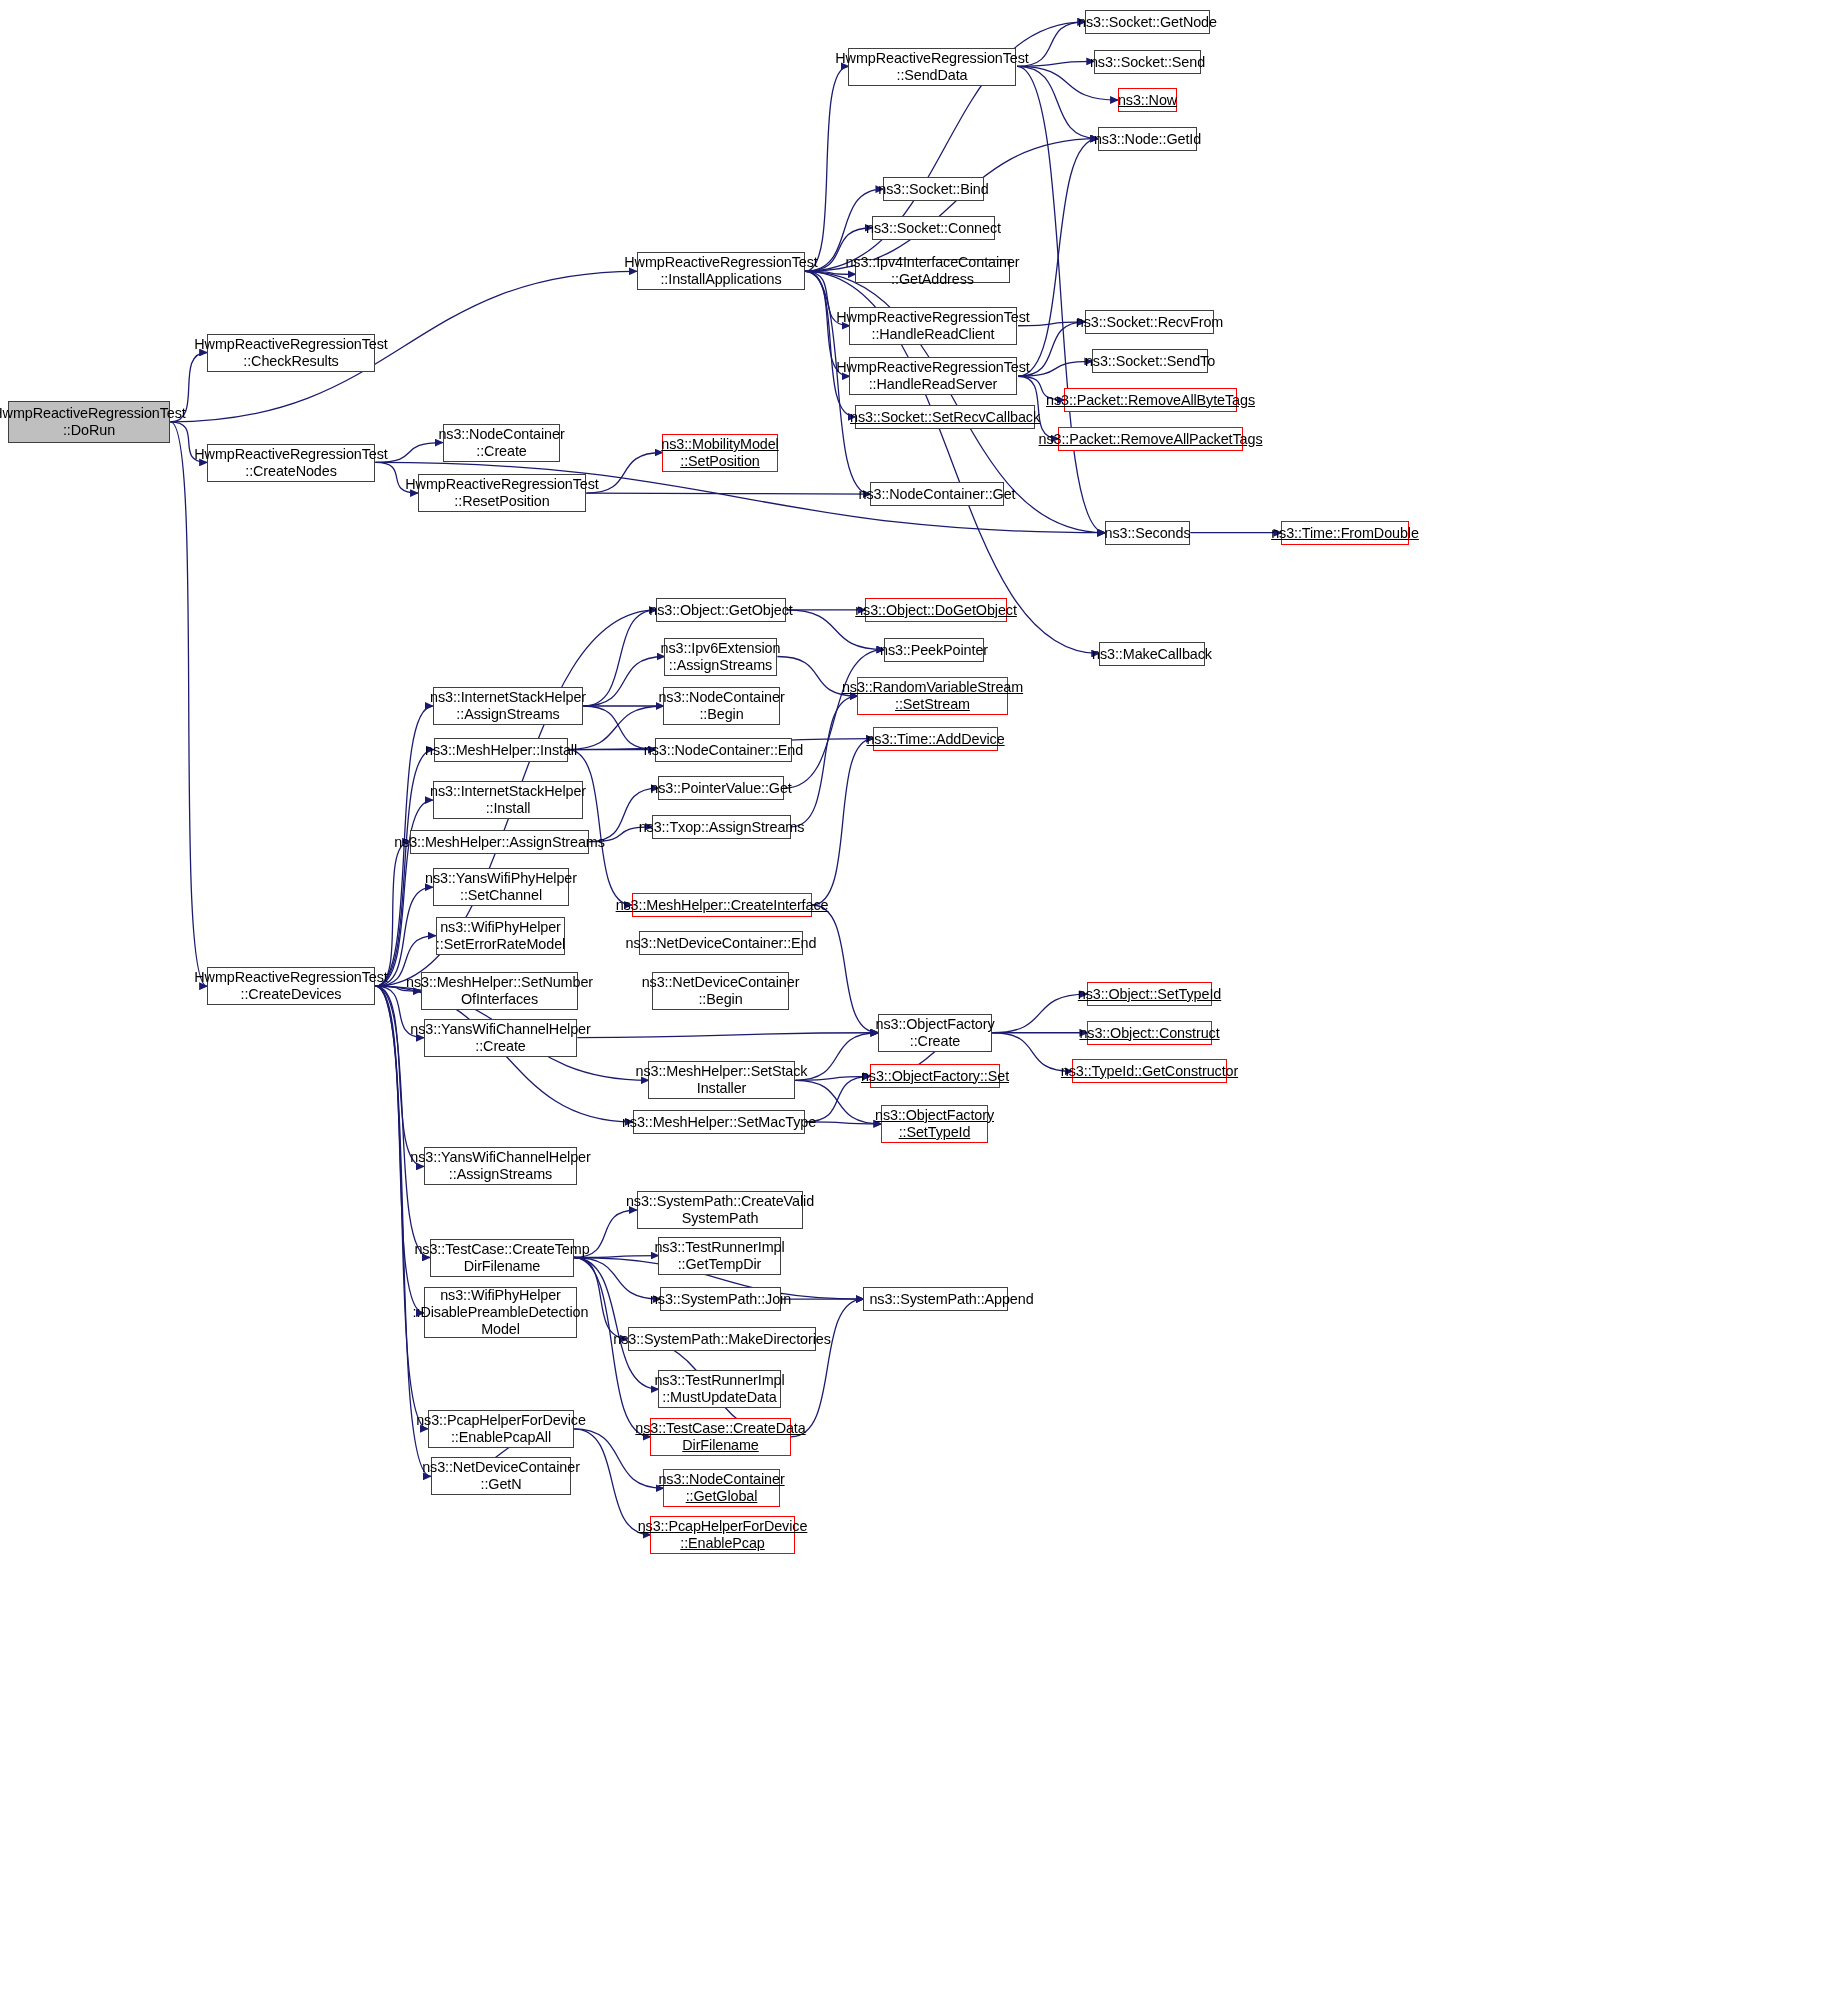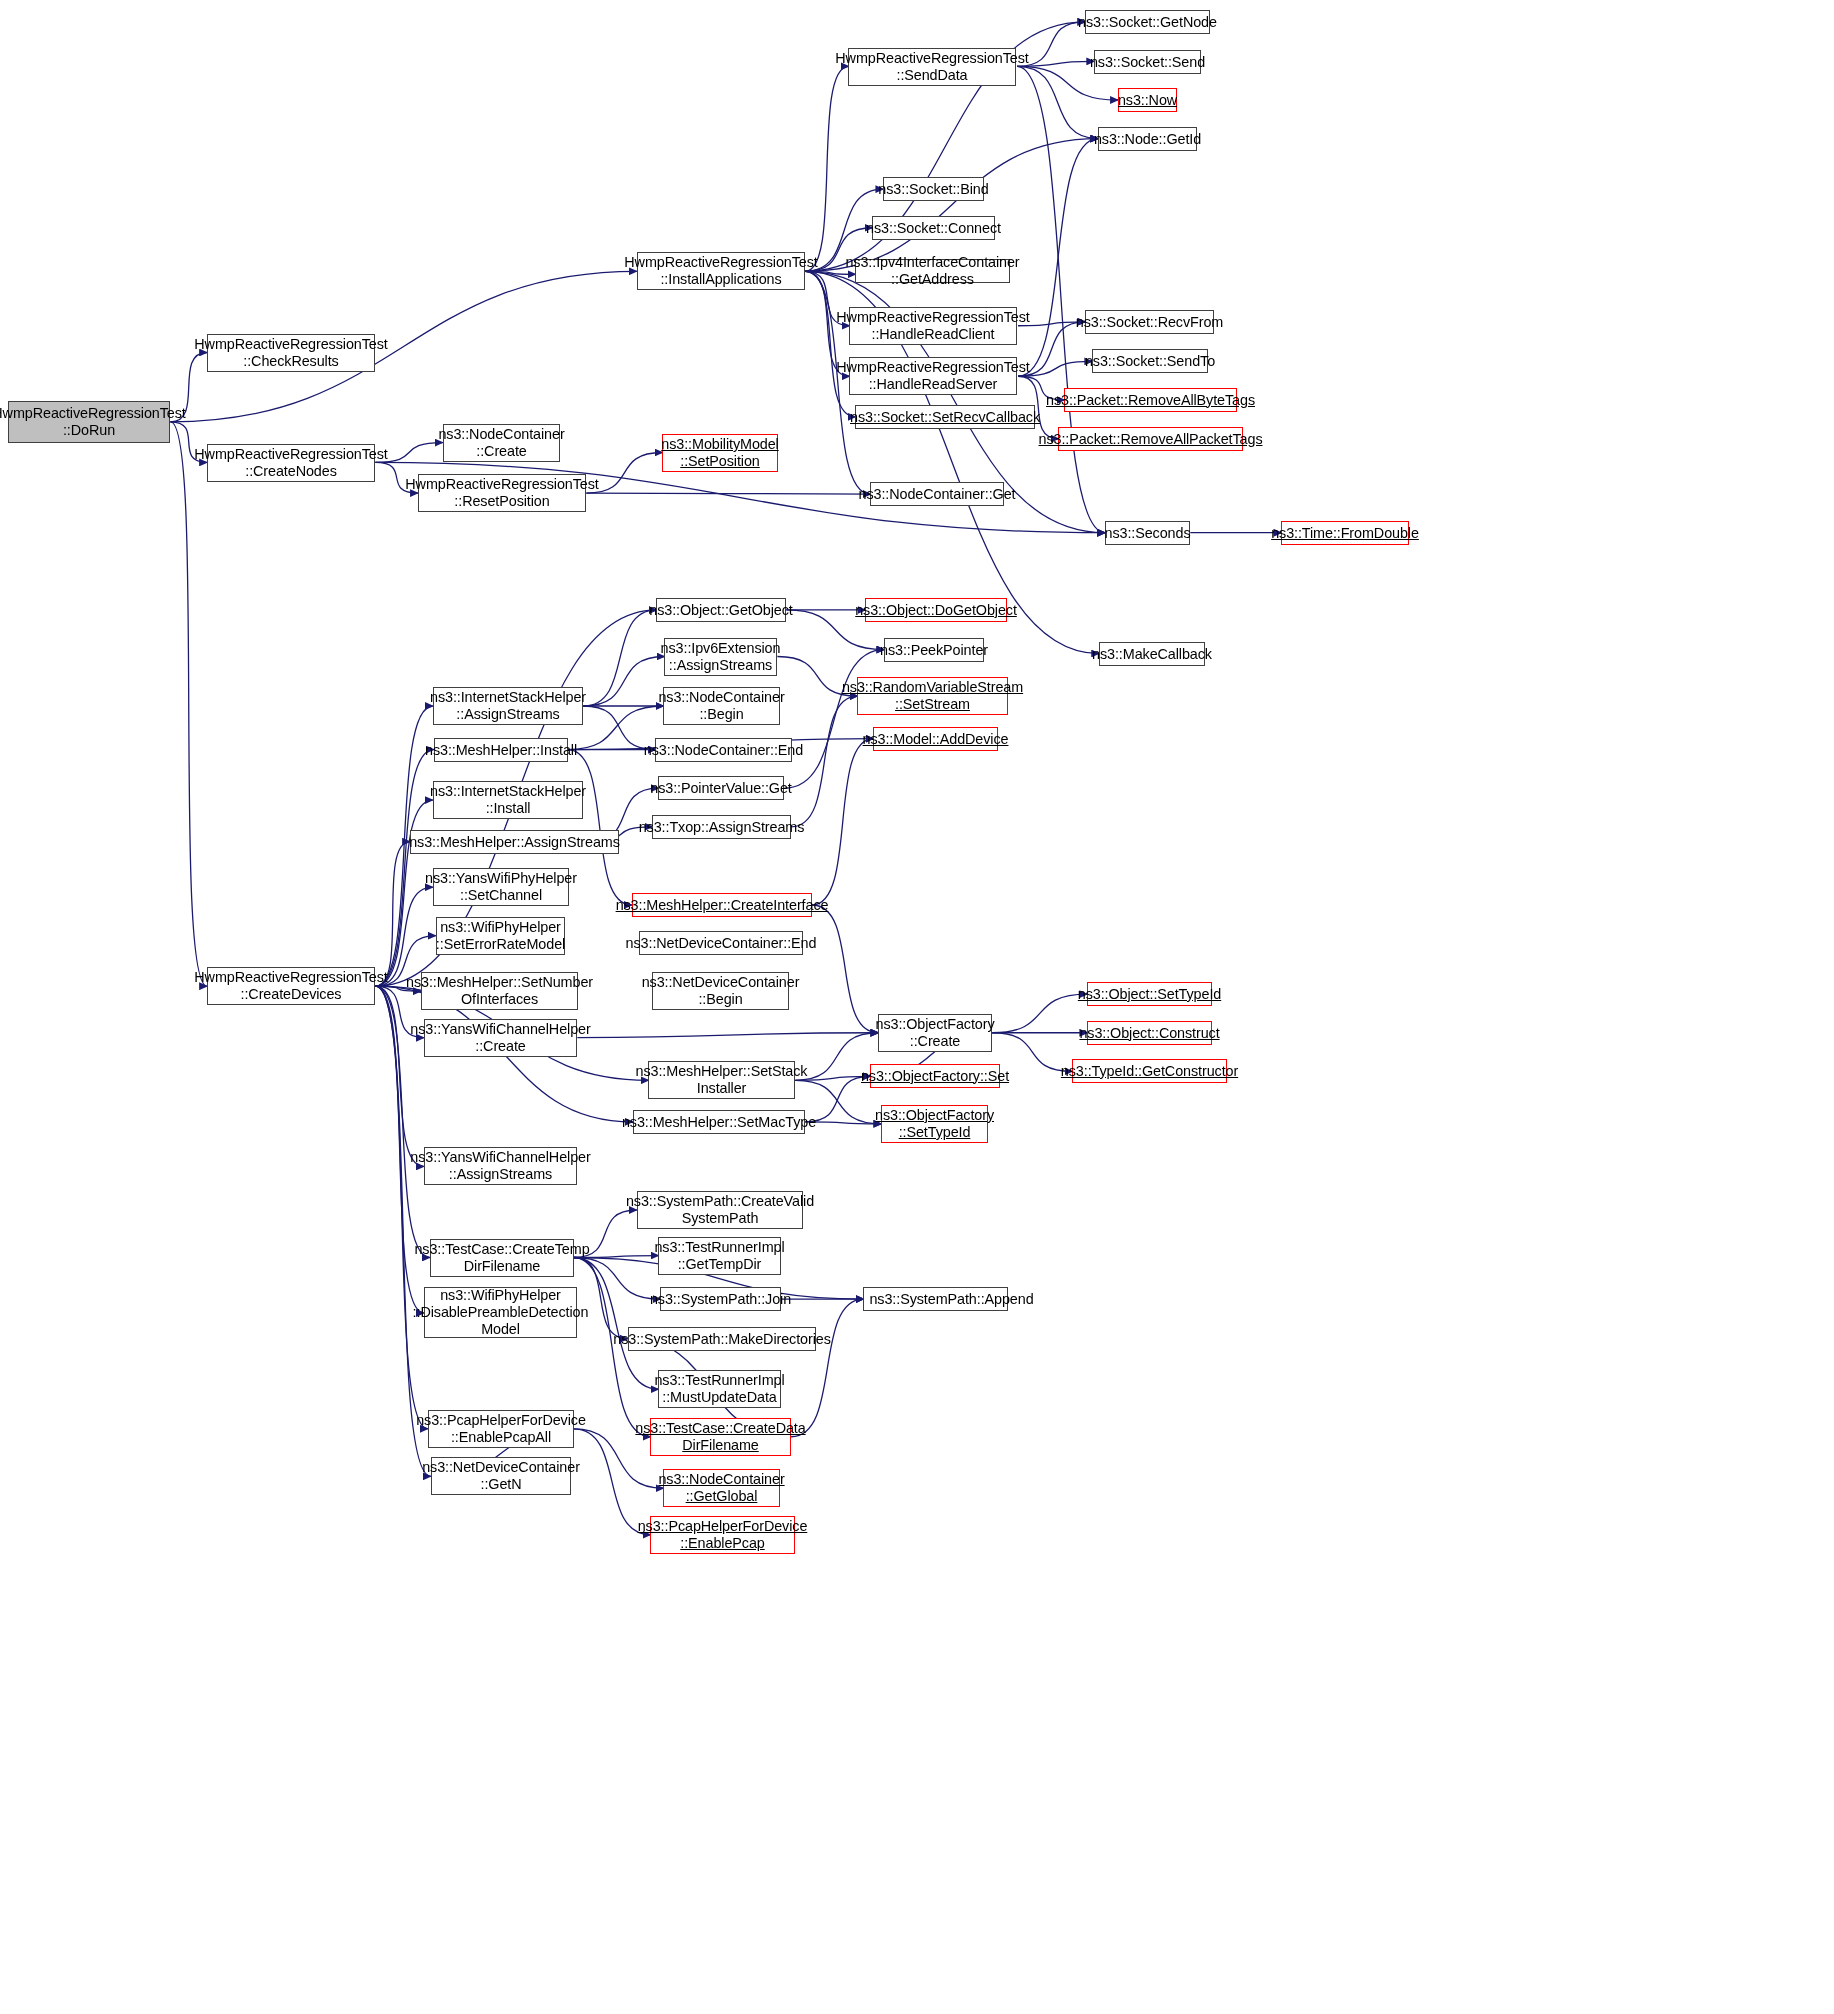--- a/index.html
+++ b/index.html
@@ -196,25 +196,25 @@
 ::AssignStreams</div>
       <div class="node" style="left: 884px; top: 638px; width: 100px; height: 24px;">ns3::PeekPointer</div>
       <div class="node" style="left: 433px; top: 687px; width: 150px; height: 38px;">ns3::InternetStackHelper
 ::AssignStreams</div>
       <div class="node" style="left: 663px; top: 687px; width: 117px; height: 38px;">ns3::NodeContainer
 ::Begin</div>
       <div class="node red" style="left: 857px; top: 677px; width: 151px; height: 38px;">ns3::RandomVariableStream
 ::SetStream</div>
       <div class="node" style="left: 434px; top: 738px; width: 134px; height: 24px;">ns3::MeshHelper::Install</div>
       <div class="node" style="left: 655px; top: 738px; width: 137px; height: 24px; text-align: center;">ns3::NodeContainer::End</div>
-      <div class="node red" style="left: 873px; top: 727px; width: 125px; height: 24px;">ns3::Model::AddDevice</div>
+      <div class="node red" style="left: 873px; top: 727px; width: 125px; height: 24px;">ns3::Time::AddDevice</div>
       <div class="node" style="left: 433px; top: 781px; width: 150px; height: 38px;">ns3::InternetStackHelper
 ::Install</div>
       <div class="node" style="left: 658px; top: 776px; width: 126px; height: 24px;">ns3::PointerValue::Get</div>
-      <div class="node" style="left: 410px; top: 830px; width: 209px; height: 24px;">ns3::MeshHelper::AssignStreams</div>
+      <div class="node" style="left: 410px; top: 830px; width: 179px; height: 24px;">ns3::MeshHelper::AssignStreams</div>
       <div class="node" style="left: 652px; top: 815px; width: 139px; height: 24px;">ns3::Txop::AssignStreams</div>
       <div class="node" style="left: 1099px; top: 642px; width: 106px; height: 24px;">ns3::MakeCallback</div>
       <div class="node" style="left: 433px; top: 868px; width: 136px; height: 38px;">ns3::YansWifiPhyHelper
 ::SetChannel</div>
       <div class="node" style="left: 436px; top: 917px; width: 129px; height: 38px;">ns3::WifiPhyHelper
 ::SetErrorRateModel</div>
       <div class="node" style="left: 421px; top: 972px; width: 157px; height: 38px;">ns3::MeshHelper::SetNumber
 OfInterfaces</div>
       <div class="node" style="left: 424px; top: 1019px; width: 153px; height: 38px;">ns3::YansWifiChannelHelper
 ::Create</div>

